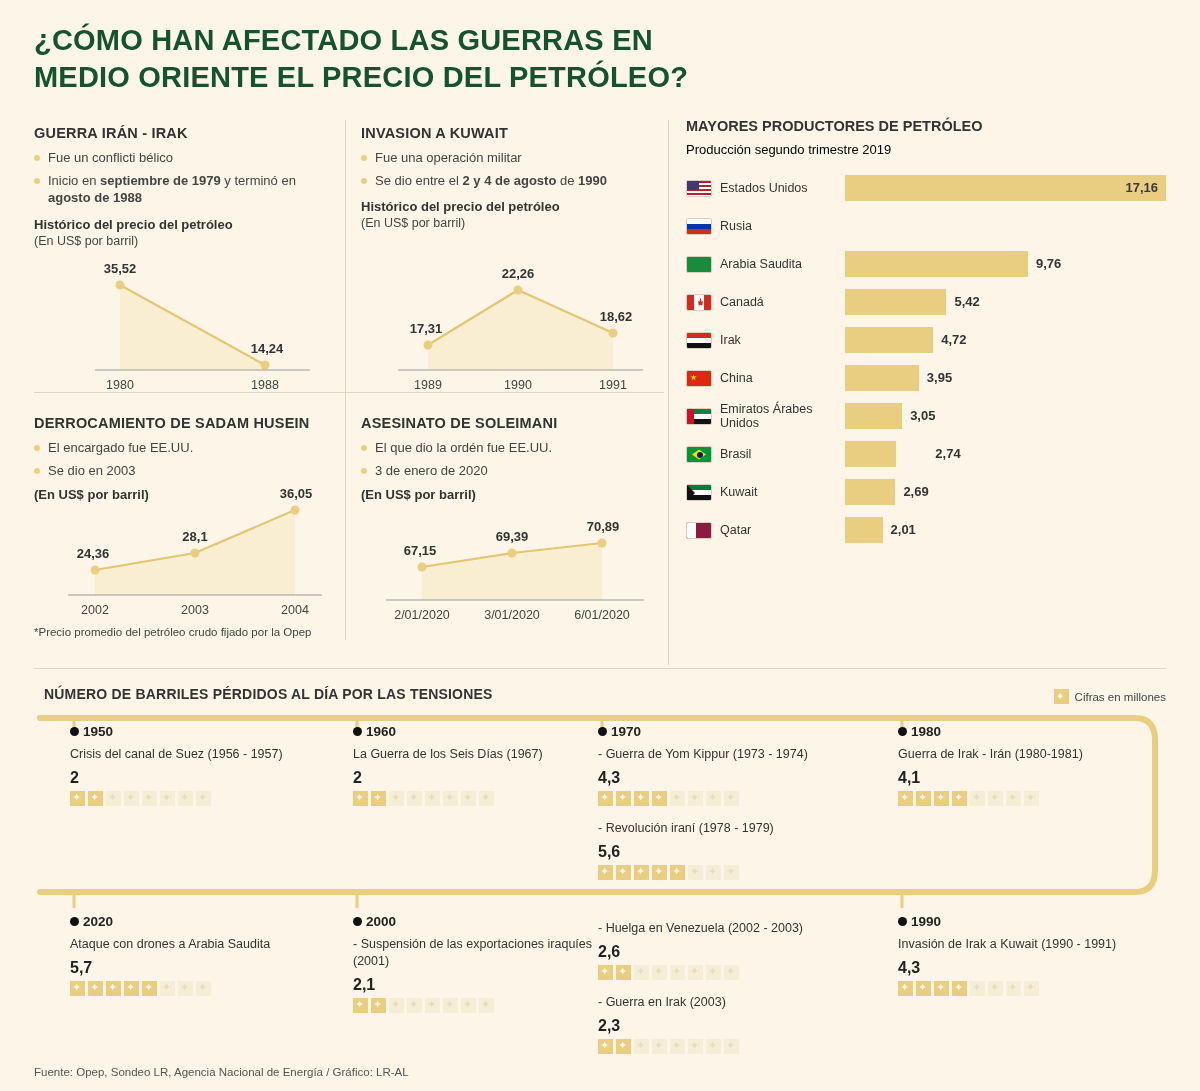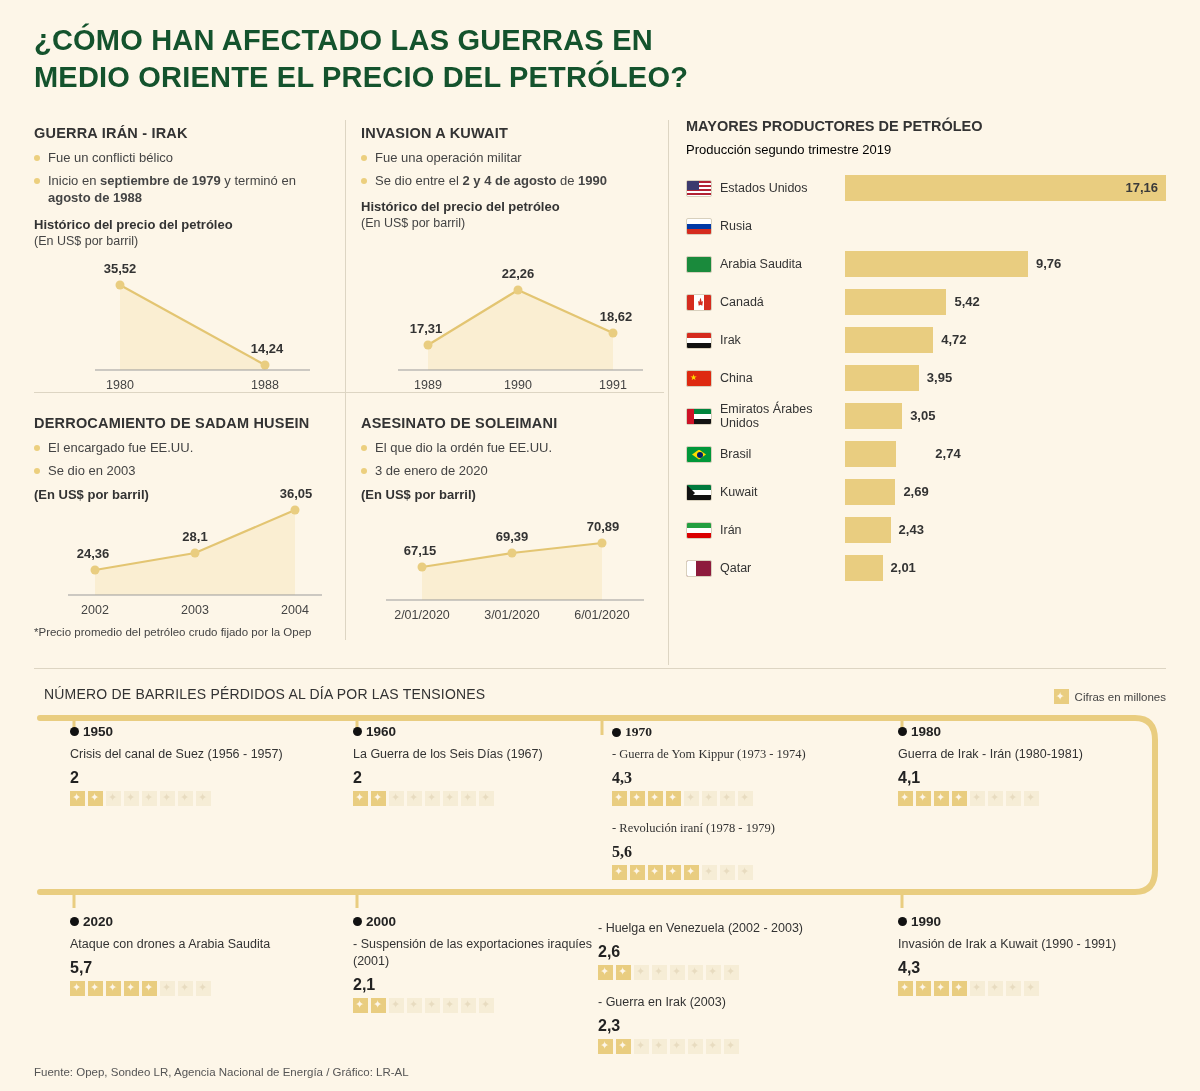--- a/index.html
+++ b/index.html
@@ -49,21 +49,21 @@
   .prod h3 { margin:0; font-size:14.5px; font-weight:bold; color:#333; }
   .prod .p1 { font-size:13px; margin-top:5px; color:#444; }
   .prod .p2 { font-size:13px; margin-top:8px; color:#000000; }
   .prow { display:flex; align-items:center; height:38px; }
   .flag { width:26px; height:17px; border:1px solid #d8d0bd; flex:0 0 26px; position:relative; overflow:hidden; border-radius:2px; }
   .cname { font-size:12.5px; color:#333; margin-left:8px; width:125px; flex:0 0 125px; }
   .barwrap { flex:1; position:relative; height:26px; }
   .bar { height:26px; background:#e9cd80; position:absolute; left:0; top:0; }
   .bval { position:absolute; font-size:13px; font-weight:bold; color:#333; top:5px; }
   .bval.inside { right:8px; color:#3a3a3a; }
-  .tl-title { font-size:14px; font-weight:normal; color:#333; letter-spacing:.2px; }
+  .tl-title { font-size:14px; font-weight:bold; color:#333; letter-spacing:.2px; }
   .tl-node { position:absolute; }
   .dot { width:9px; height:9px; border-radius:50%; background:#111; display:inline-block; vertical-align:middle; margin-right:4px;}
   .year { font-size:13.5px; font-weight:bold; color:#222; }
   .ev { font-size:12.5px; color:#333; line-height:1.35; margin-top:6px; }
   .num { font-size:16px; font-weight:bold; color:#222; margin-top:6px; }
   .icons { margin-top:4px; display:flex; gap:3px; }
   .ic { width:15px; height:15px; position:relative; }
   .ic .sq { position:absolute; inset:0; }
   .ic.full .sq { background:#e9cd80; }
   .ic.empty .sq { background:#f6edd6; }
@@ -280,28 +280,20 @@
         <div class="flag" style="background:linear-gradient(#007a3d 0 33%, #fff 33% 66%, #111 66% 100%);">
             <span style="position:absolute;left:0;top:0;width:0;height:0;border-top:8.5px solid transparent;border-bottom:8.5px solid transparent;border-left:8px solid #111;"></span>
           </div>
         <div class="cname">Kuwait</div>
         <div class="barwrap">
           <div class="bar" style="width:15.7%;"></div>
           <div class="bval" style="left:calc(15.7% + 8px);">2,69</div>
         </div>
       </div>
 
-      <div class="prow">
-        <div class="flag" style="background:linear-gradient(#239f40 0 33%, #fff 33% 66%, #da0000 66% 100%);"></div>
-        <div class="cname">Irán</div>
-        <div class="barwrap">
-          <div class="bar" style="width:14.2%;"></div>
-          <div class="bval" style="left:calc(14.2% + 8px);">2,43</div>
-        </div>
-      </div>
 
       <div class="prow">
         <div class="flag" style="background:#8d1b3d;">
             <span style="position:absolute;left:0;top:0;width:9px;height:100%;background:#fff;"></span>
           </div>
         <div class="cname">Qatar</div>
         <div class="barwrap">
           <div class="bar" style="width:11.7%;"></div>
           <div class="bval" style="left:calc(11.7% + 8px);">2,01</div>
         </div>
@@ -409,21 +401,21 @@
           <span class="sq"></span>
           <span class="star">✦</span>
         </span>
       <span class="ic empty">
           <span class="sq"></span>
           <span class="star">✦</span>
         </span>
     </div>
   </div>
 
-  <div class="tl-node" style="left:612px;top:722px;width:290px;font-family:Liberation Serif, serif;">
+  <div class="tl-node" style="left:598px;top:722px;width:290px;">
     <div><span class="dot"></span><span class="year">1970</span></div>
     <div class="ev">- Guerra de Yom Kippur (1973 - 1974)</div>
     <div class="num">4,3</div>
     <div class="icons">
       <span class="ic full">
           <span class="sq"></span>
           <span class="star">✦</span>
         </span>
       <span class="ic full">
           <span class="sq"></span>

